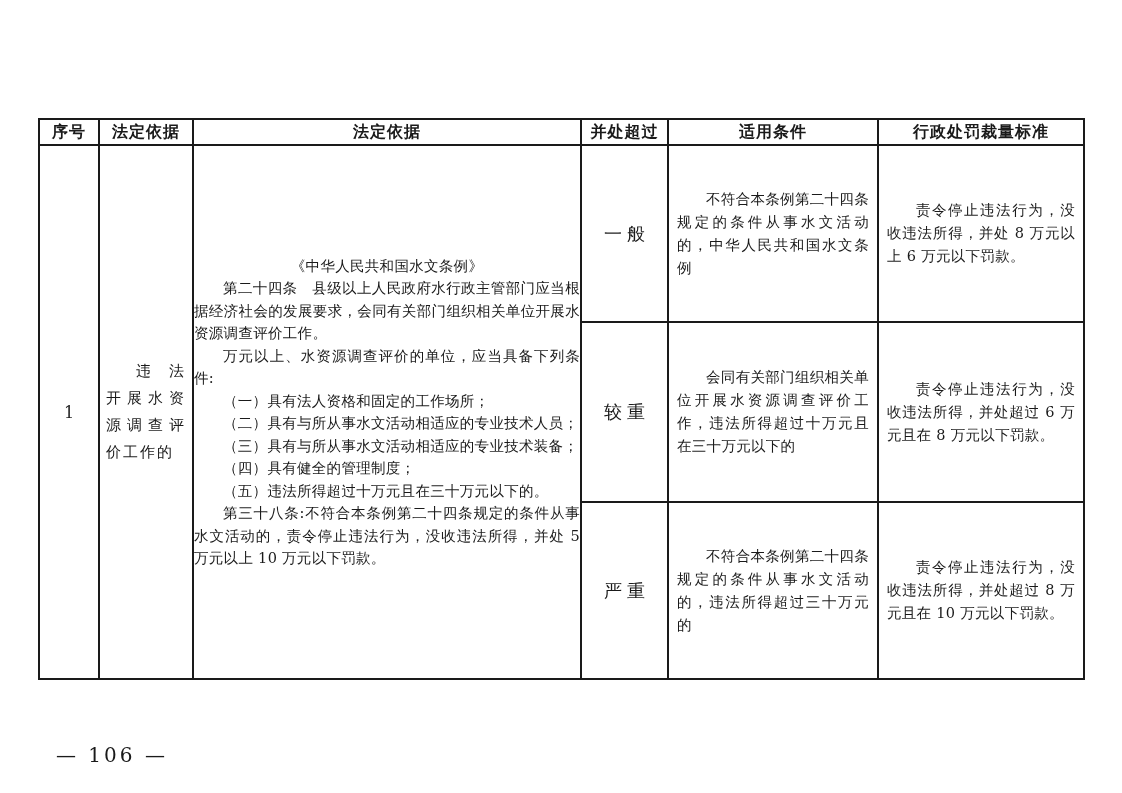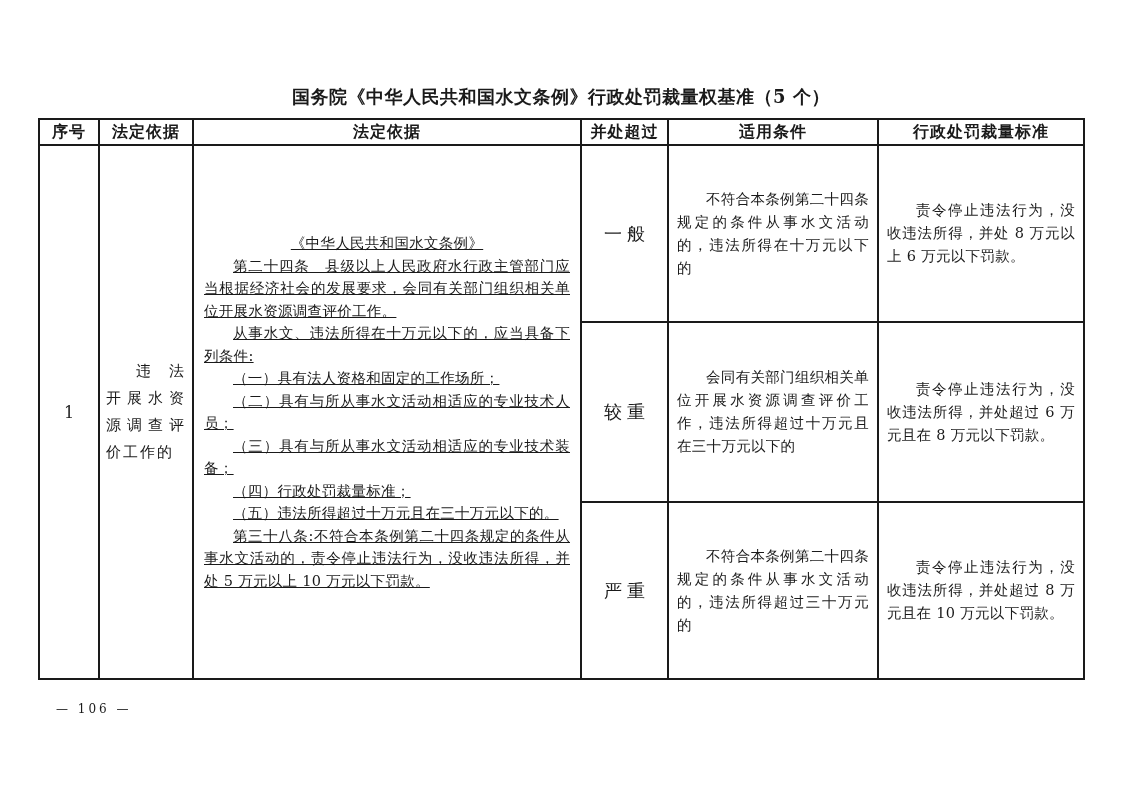--- a/index.html
+++ b/index.html
@@ -57,21 +57,21 @@
     font-size: 16px;
   }
   td.c-behavior { padding: 0 6px; }
   .behavior-text {
     text-align: justify;
     text-indent: 2em;
     font-size: 15px;
     line-height: 27px;
     letter-spacing: 2px;
   }
-  td.c-legal { padding: 0 10px; text-decoration: underline; }
+  td.c-legal { padding: 0 0; }
   .legal p {
     margin: 0;
     text-align: justify;
     font-size: 14.5px;
     line-height: 22.5px;
     letter-spacing: 0.3px;
   }
   .legal p.ind { text-indent: 2em; }
   .legal p.center { text-align: center; text-indent: 0; }
 
@@ -86,31 +86,30 @@
     margin: 0;
     text-align: justify;
     text-indent: 2em;
     font-size: 14.5px;
     line-height: 23px;
     letter-spacing: 0.3px;
   }
   .page-number {
     position: absolute;
     left: 56px;
-    top: 702px;
-    font-size: 12px;
+    top: 743px;
+    font-size: 20px;
     letter-spacing: 3px;
   }
 </style>
 </head>
 <body>
 
 <div class="page">
 
-  <h1 class="doc-title">国务院《中华人民共和国水文条例》行政处罚裁量权基准（5 个）</h1>
 
   <table class="penalty-table">
     <colgroup>
       <col style="width:60px">
       <col style="width:94px">
       <col style="width:388px">
       <col style="width:87px">
       <col style="width:210px">
       <col style="width:206px">
     </colgroup>
@@ -127,32 +126,32 @@
     <tbody>
       <tr class="body-row-1">
         <td class="c-index" rowspan="3">1</td>
         <td class="c-behavior" rowspan="3">
           <div class="behavior-text">违法开展水资源调查评价工作的</div>
         </td>
         <td class="c-legal" rowspan="3">
           <div class="legal">
             <p class="center">《中华人民共和国水文条例》</p>
             <p class="ind">第二十四条　县级以上人民政府水行政主管部门应当根据经济社会的发展要求，会同有关部门组织相关单位开展水资源调查评价工作。</p>
-            <p class="ind">从事水文、违法所得在十万元以下的，应当具备下列条件:</p>
+            <p class="ind">万元以上、水资源调查评价的单位，应当具备下列条件:</p>
             <p class="ind">（一）具有法人资格和固定的工作场所；</p>
             <p class="ind">（二）具有与所从事水文活动相适应的专业技术人员；</p>
             <p class="ind">（三）具有与所从事水文活动相适应的专业技术装备；</p>
-            <p class="ind">（四）行政处罚裁量标准；</p>
+            <p class="ind">（四）具有健全的管理制度；</p>
             <p class="ind">（五）违法所得超过十万元且在三十万元以下的。</p>
             <p class="ind">第三十八条:不符合本条例第二十四条规定的条件从事水文活动的，责令停止违法行为，没收违法所得，并处 5 万元以上 10 万元以下罚款。</p>
           </div>
         </td>
         <td class="c-degree">一般</td>
         <td class="c-cond">
-          <p>不符合本条例第二十四条规定的条件从事水文活动的，违法所得在十万元以下的</p>
+          <p>不符合本条例第二十四条规定的条件从事水文活动的，中华人民共和国水文条例</p>
         </td>
         <td class="c-std">
           <p>责令停止违法行为，没收违法所得，并处 8 万元以上 6 万元以下罚款。</p>
         </td>
       </tr>
       <tr class="body-row-2">
         <td class="c-degree">较重</td>
         <td class="c-cond">
           <p>会同有关部门组织相关单位开展水资源调查评价工作，违法所得超过十万元且在三十万元以下的</p>
         </td>

